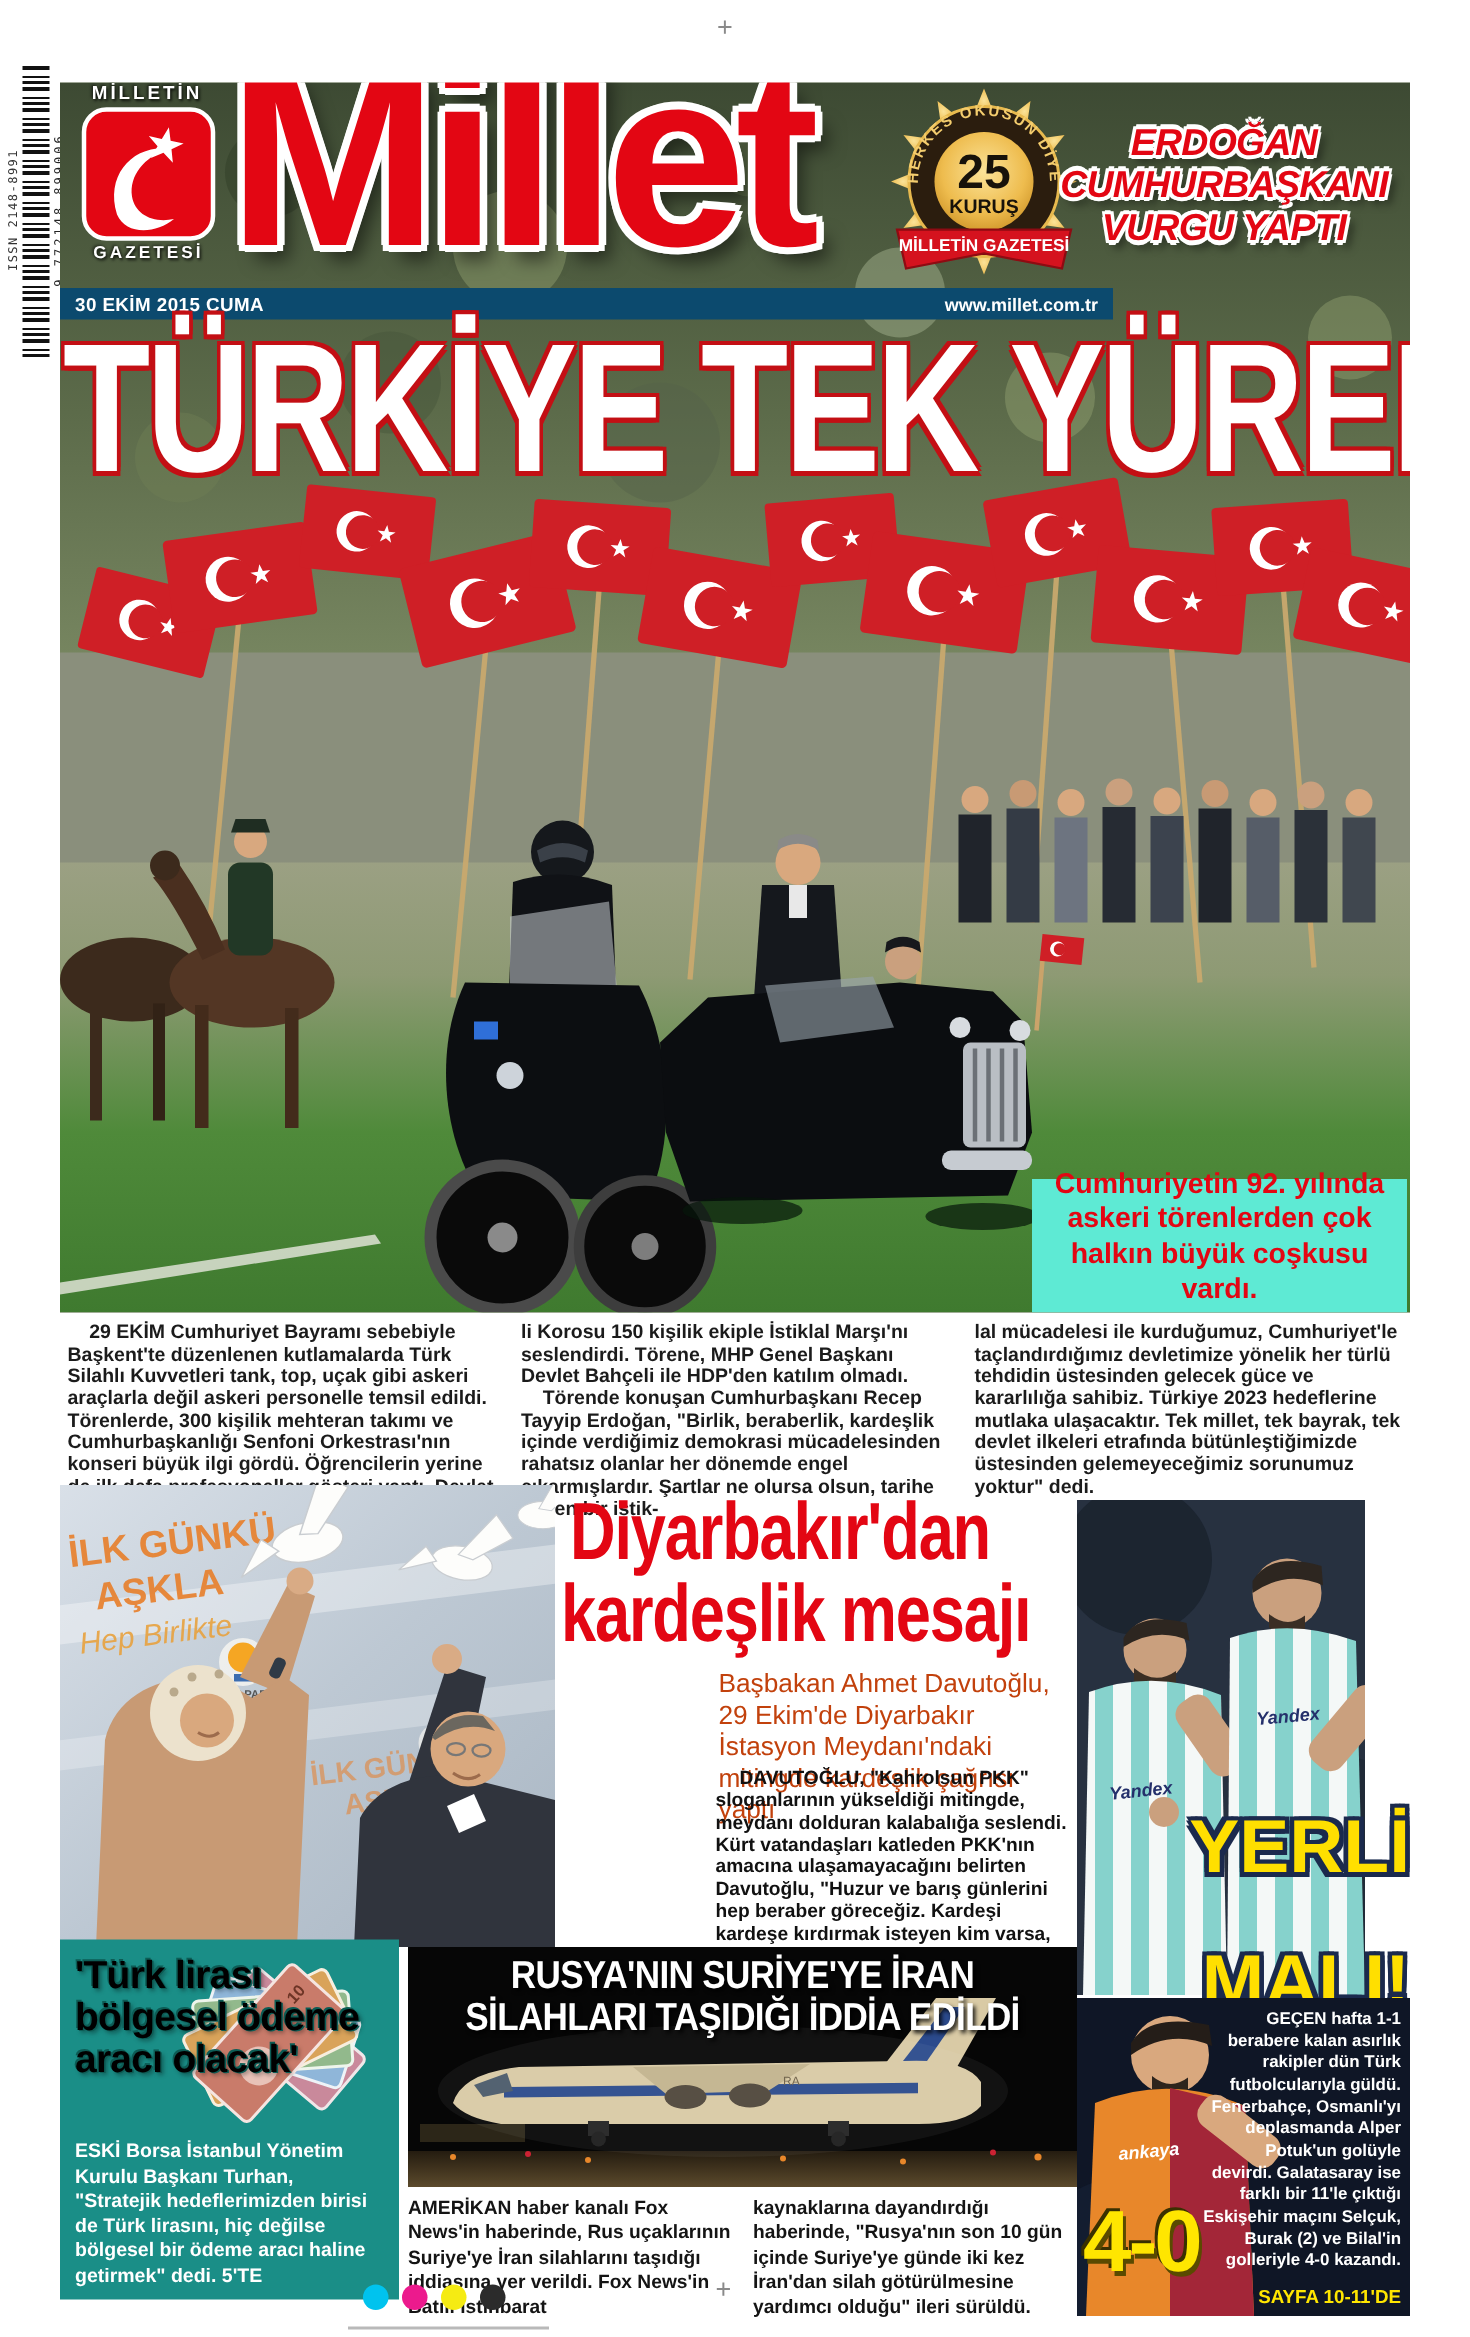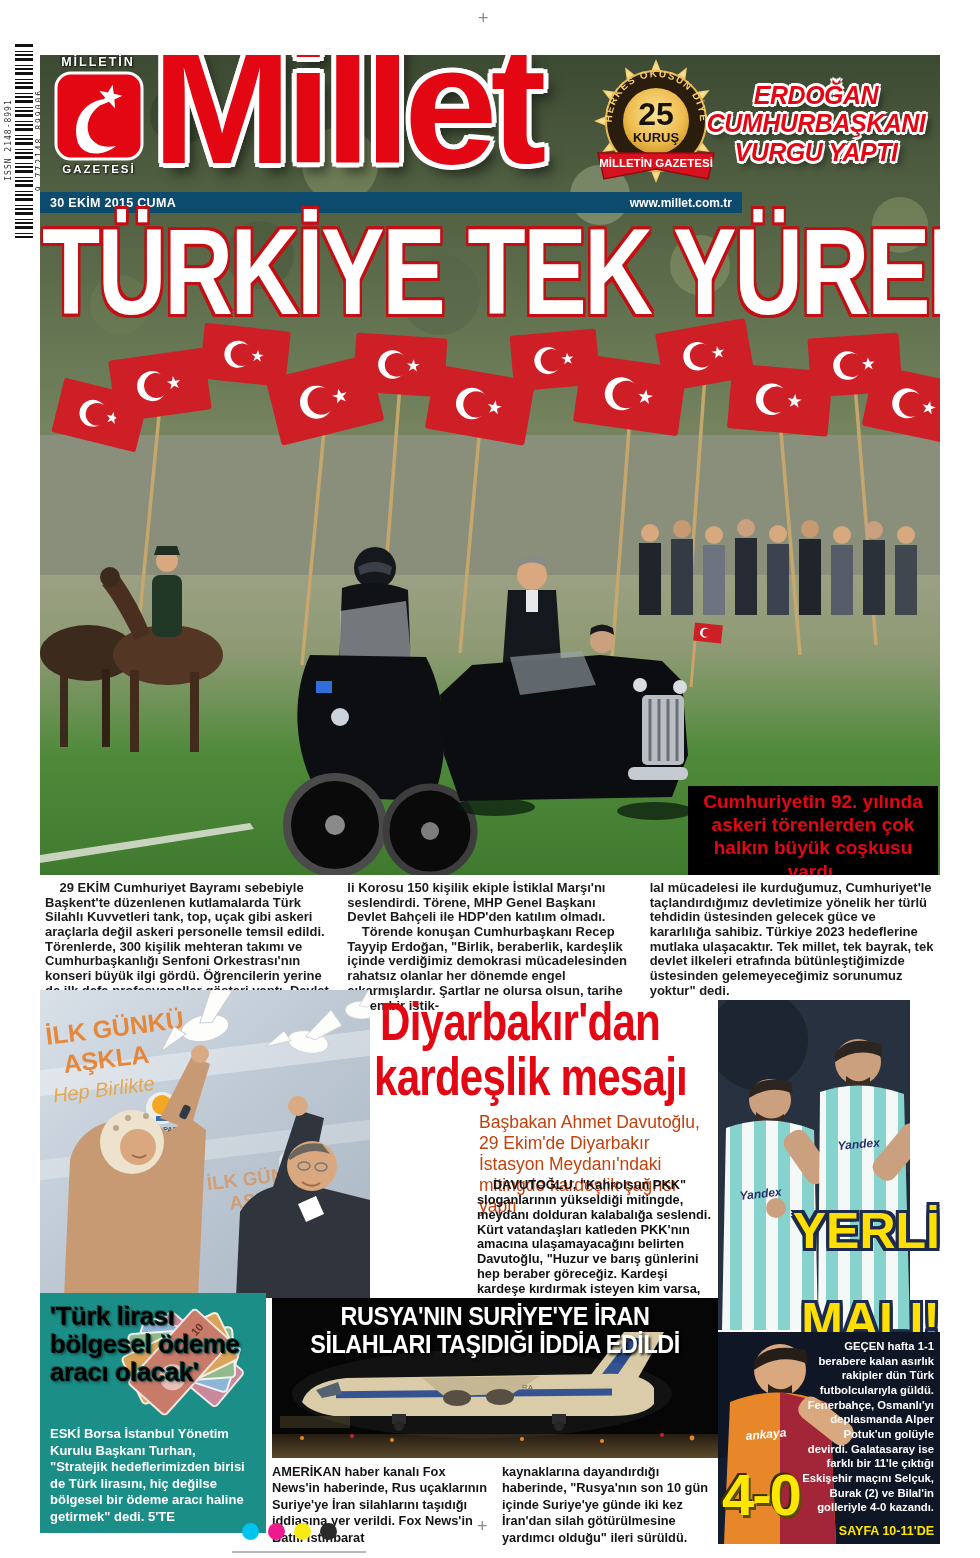--- a/index.html
+++ b/index.html
@@ -31,22 +31,22 @@
   .side-headline { left:656px; top:26px; width:240px; text-align:center; font-weight:bold; font-style:italic;
     font-size:25px; line-height:1.13; color:#e30613; letter-spacing:-0.5px;
     text-shadow:-2px -2px 0 #fff,2px -2px 0 #fff,-2px 2px 0 #fff,2px 2px 0 #fff,0 3px 0 #fff,0 -3px 0 #fff,4px 5px 6px rgba(0,0,0,.55); }
   .red-bar { left:0; top:137px; width:702px; height:21px; background:#0c4a6e; color:#fff;
              display:flex; justify-content:space-between; align-items:center; padding:0 10px; }
   .red-bar .date { font-size:12.5px; font-weight:bold; letter-spacing:.3px; }
   .red-bar .site { font-size:12px; font-weight:bold; }
   .lead-headline { left:2px; top:156px; width:1158px; transform:scaleX(.78); transform-origin:left top;
     font-size:122px; line-height:1; font-weight:bold; letter-spacing:-3px; color:#fff; white-space:nowrap;
     text-shadow:-3px -3px 0 #c30f14,3px -3px 0 #c30f14,-3px 3px 0 #c30f14,3px 3px 0 #c30f14,0 -3px 0 #c30f14,0 3px 0 #c30f14,-3px 0 0 #c30f14,3px 0 0 #c30f14; }
-  .caption-box { left:648px; top:731px; width:250px; height:89px; background:#000000;
-    display:flex; align-items:flex-start; justify-content:center; padding:4px 8px; }
+  .caption-box { left:648px; top:731px; width:250px; height:89px; background:#5eead4;
+    display:flex; align-items:flex-end; justify-content:center; padding:4px 8px; }
   .caption-box p { color:#e30613; font-weight:bold; font-size:19px; line-height:1.22; text-align:center; }
 
   
   .lead-cols { left:45px; top:881px; width:893px; display:flex; gap:14px; }
   .lead-col { flex:1; font-size:13px; font-weight:bold; color:#1b1b1b; line-height:1.13; white-space:pre-wrap; }
 
   
   #dove-photo { left:40px; top:990px; width:330px; height:308px; overflow:hidden; }
   .diy-h { font-weight:bold; color:#e30613; font-size:54px; line-height:1; letter-spacing:-1px;
            transform:scaleX(.78); transform-origin:left top; white-space:nowrap; }

